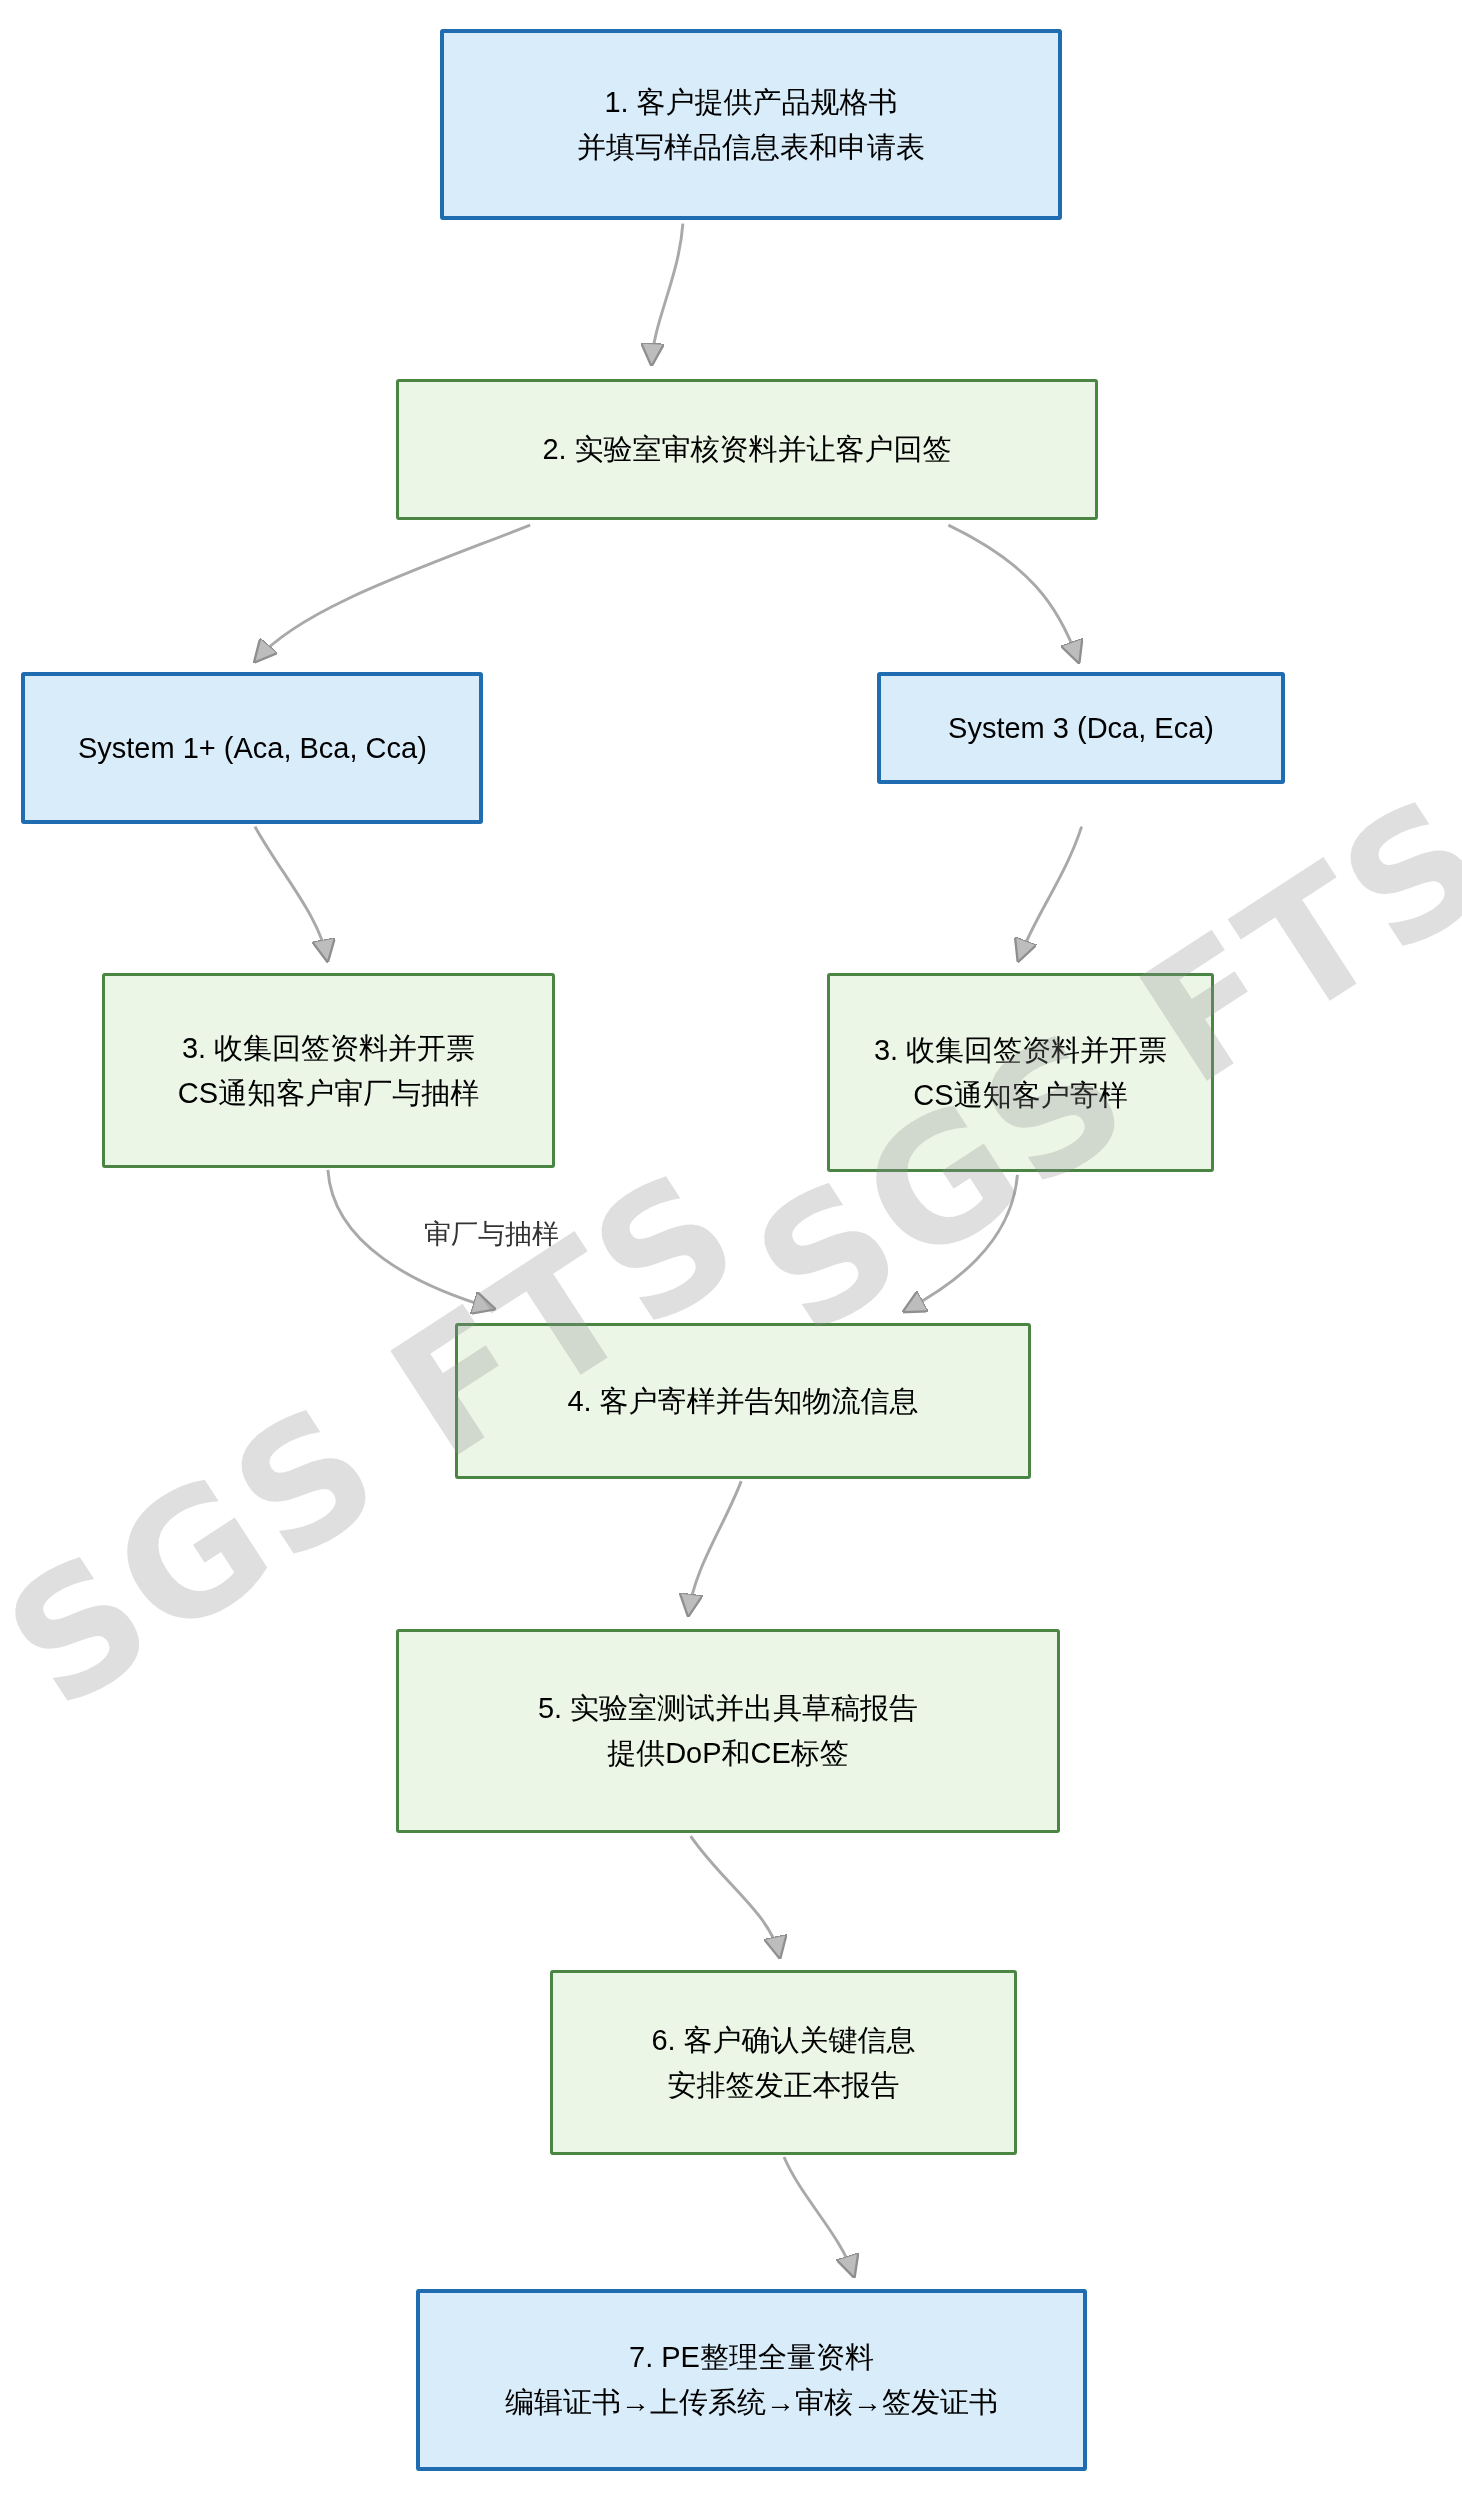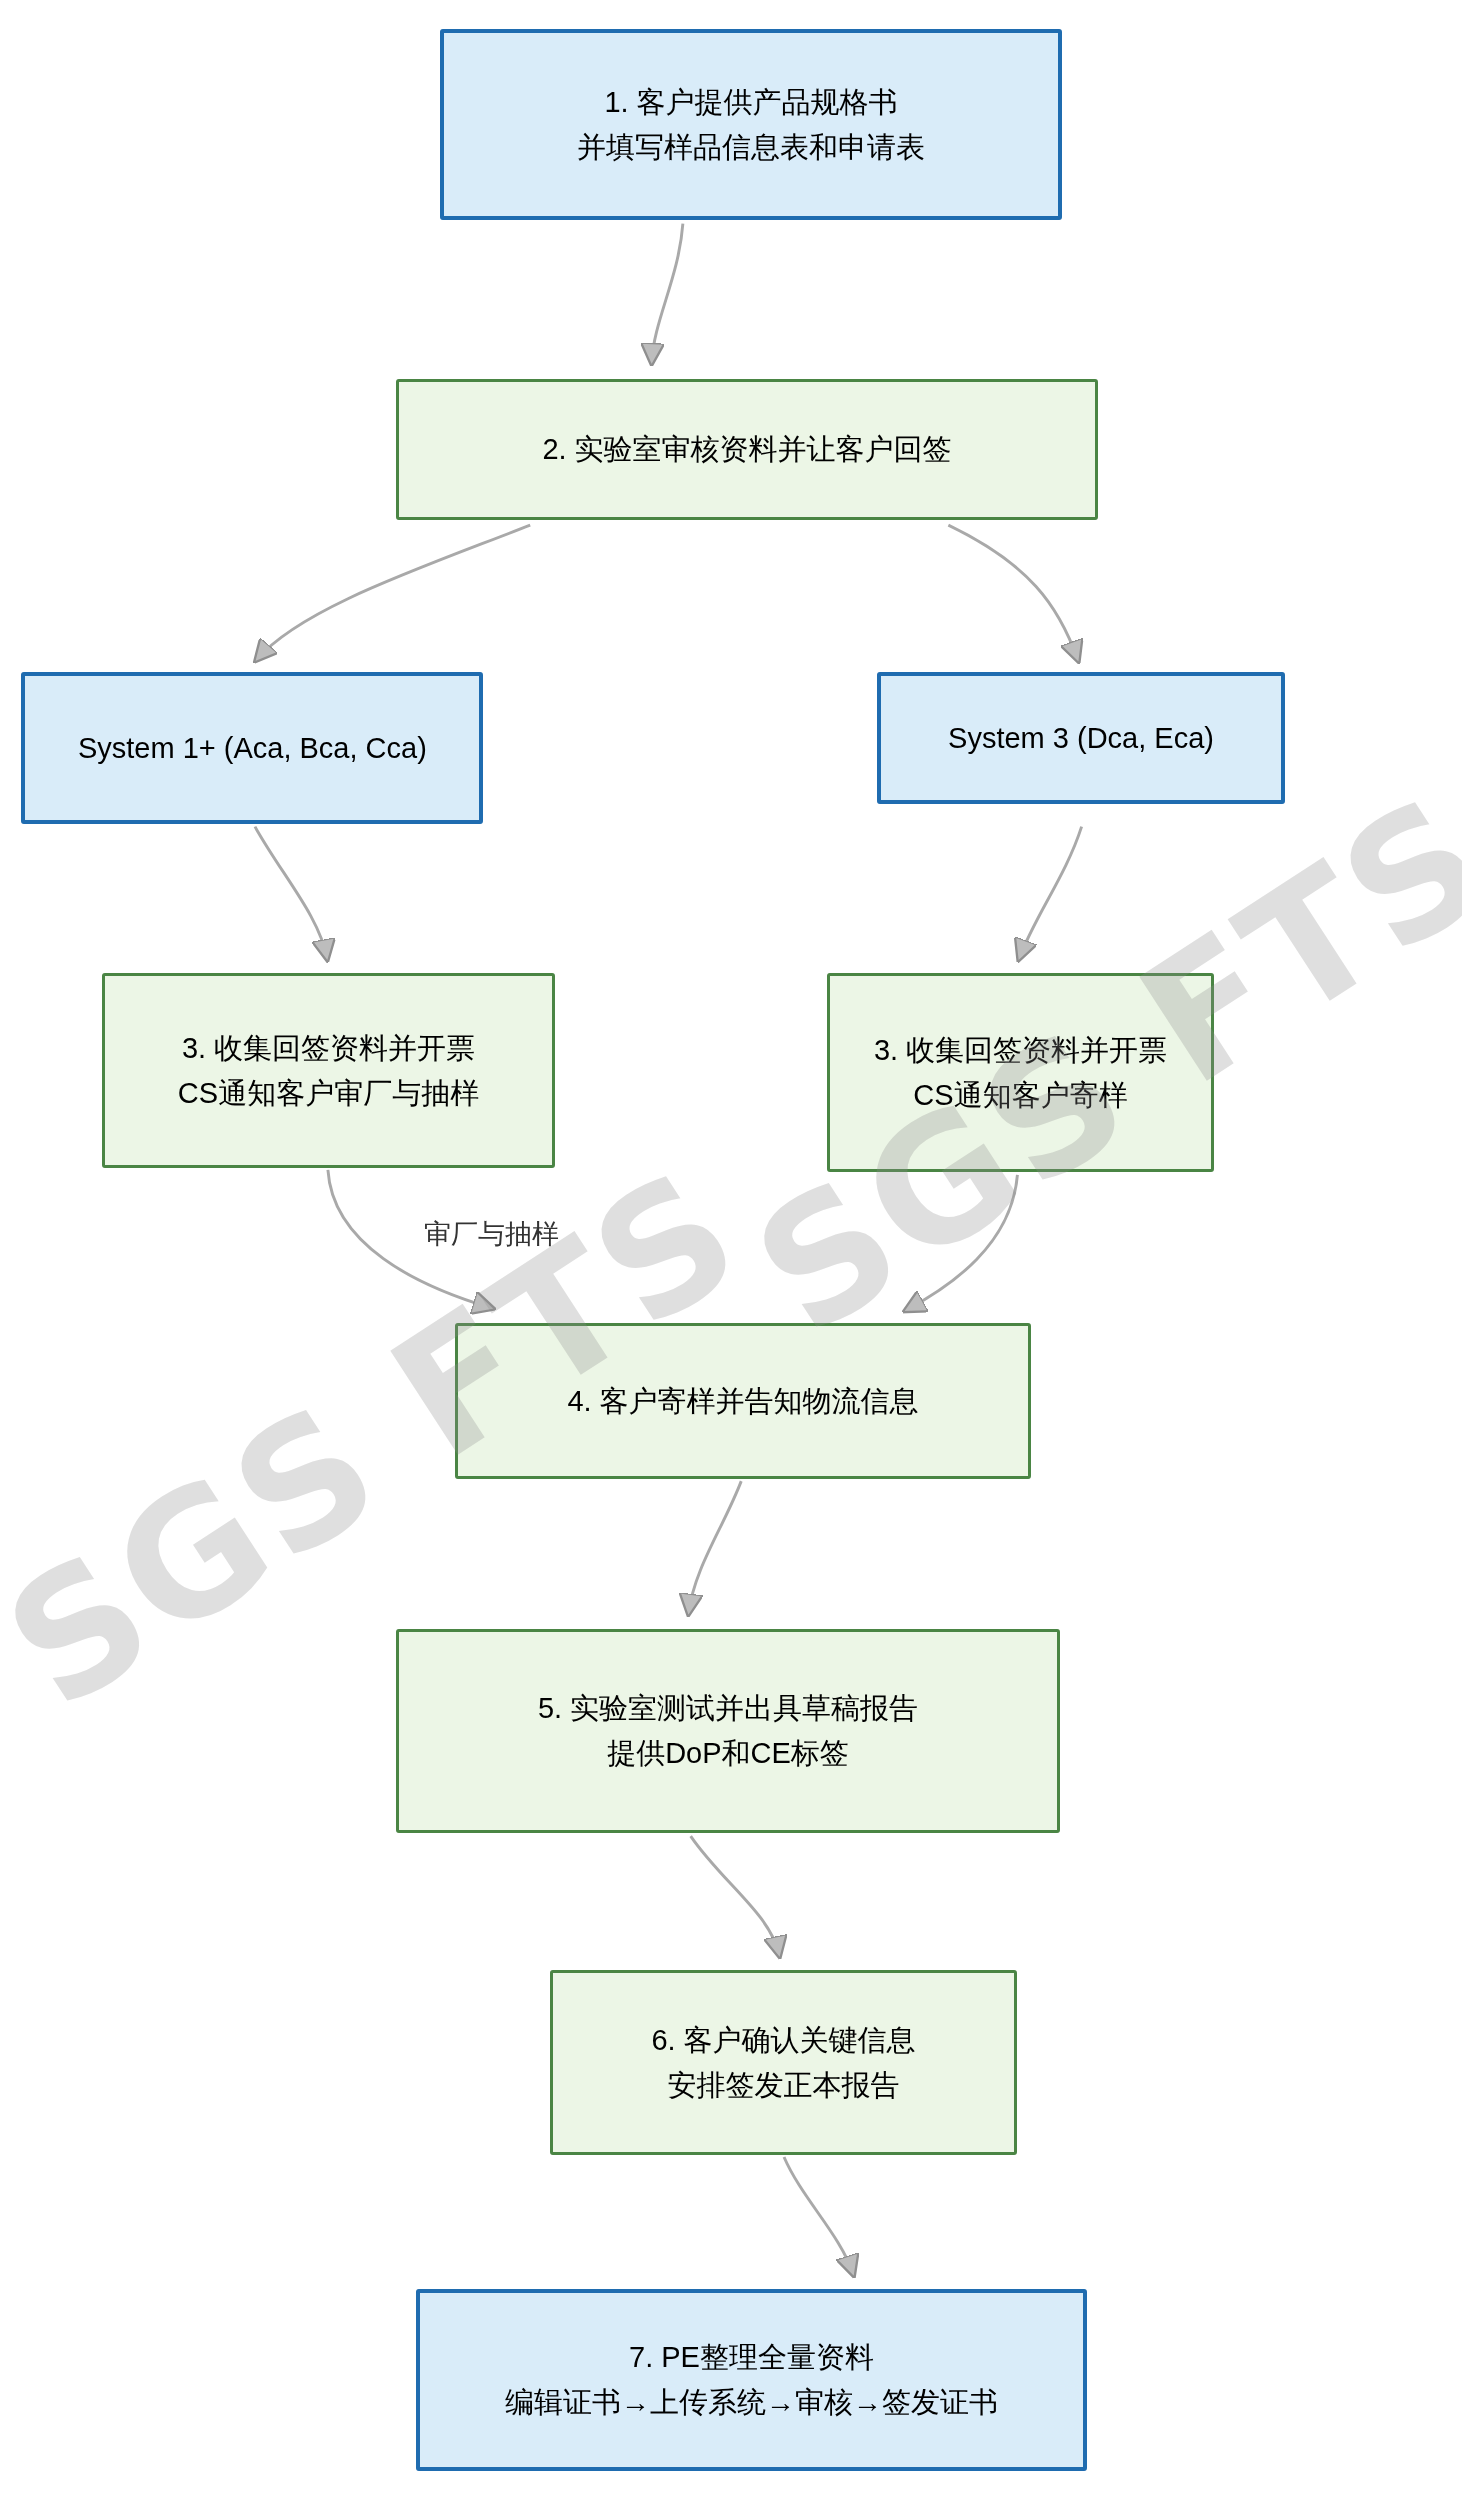--- a/index.html
+++ b/index.html
@@ -85,21 +85,21 @@
   </div>
 
   <div class="node green" style="left:396px; top:379px; width:702px; height:141px;">
     <div>2. 实验室审核资料并让客户回签</div>
   </div>
 
   <div class="node blue" style="left:21.4px; top:672px; width:462px; height:152px;">
     <div>System 1+ (Aca, Bca, Cca)</div>
   </div>
 
-  <div class="node blue" style="left:877px; top:672px; width:408px; height:132px;text-align:center;">
+  <div class="node blue" style="left:877px; top:672px; width:408px; height:112px;text-align:center;">
     <div>System 3 (Dca, Eca)</div>
   </div>
 
   <div class="node green" style="left:102px; top:973px; width:453px; height:195px;">
     <div>3. 收集回签资料并开票</div>
     <div>CS通知客户审厂与抽样</div>
   </div>
 
   <div class="node green" style="left:827px; top:973px; width:387px; height:199px;">
     <div>3. 收集回签资料并开票</div>

